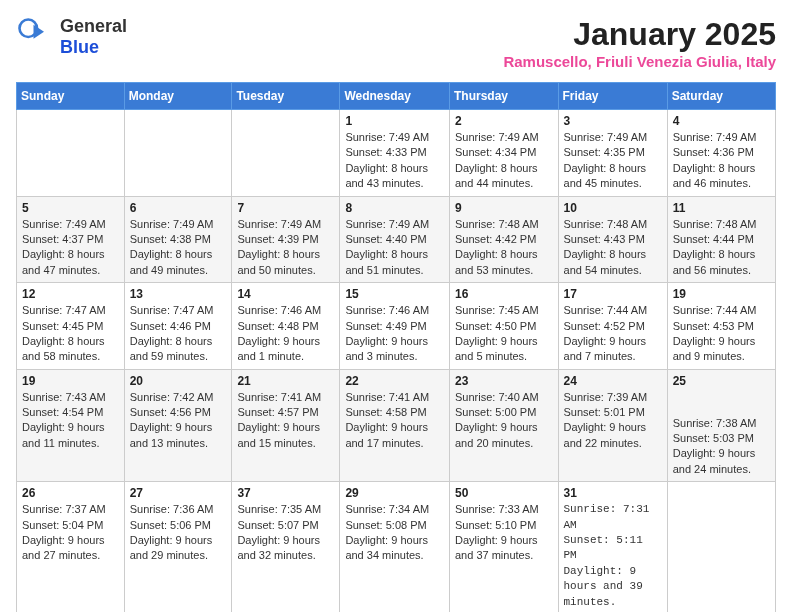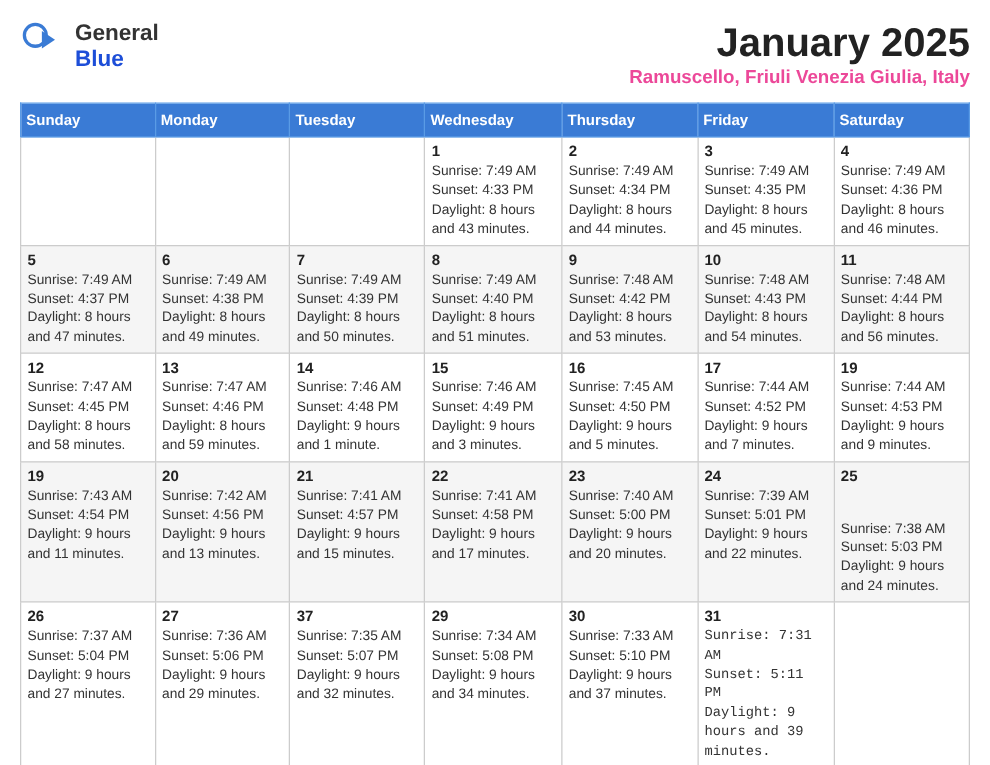--- a/index.html
+++ b/index.html
@@ -301,21 +301,21 @@
 Sunset: 5:07 PM
 Daylight: 9 hours and 32 minutes.</div>
         </td>
         <td>
           <div class="day-num">29</div>
           <div class="day-info" style="white-space: pre-line;">Sunrise: 7:34 AM
 Sunset: 5:08 PM
 Daylight: 9 hours and 34 minutes.</div>
         </td>
         <td>
-          <div class="day-num">30</div>
+          <div class="day-num">50</div>
           <div class="day-info" style="white-space: pre-line;">Sunrise: 7:33 AM
 Sunset: 5:10 PM
 Daylight: 9 hours and 37 minutes.</div>
         </td>
         <td>
           <div class="day-num">31</div>
           <div class="day-info" style="white-space: pre-line; font-family: Liberation Mono, monospace;">Sunrise: 7:31 AM
 Sunset: 5:11 PM
 Daylight: 9 hours and 39 minutes.</div>
         </td>

